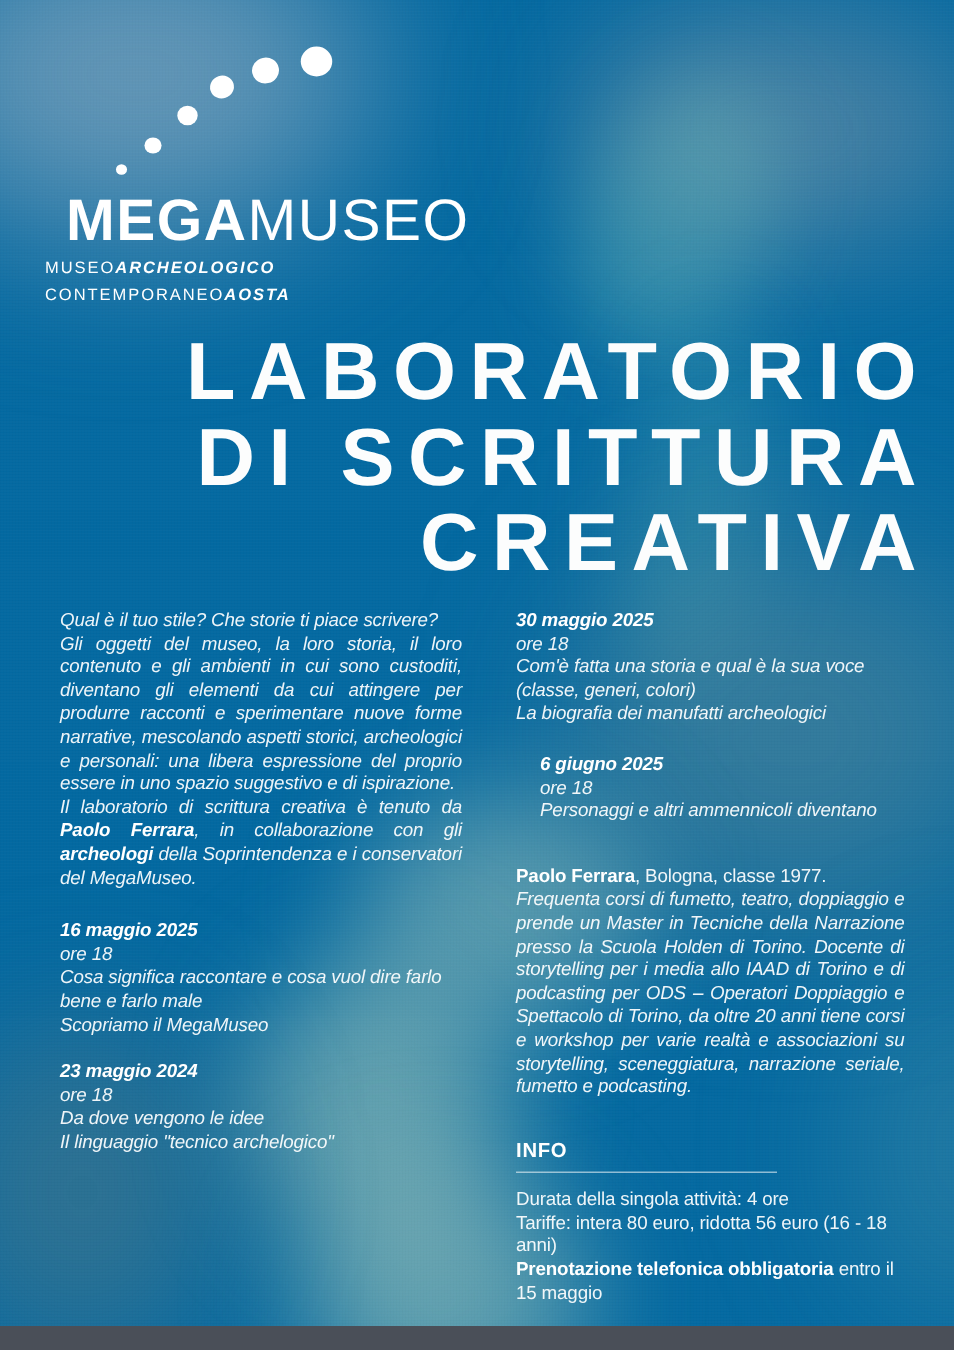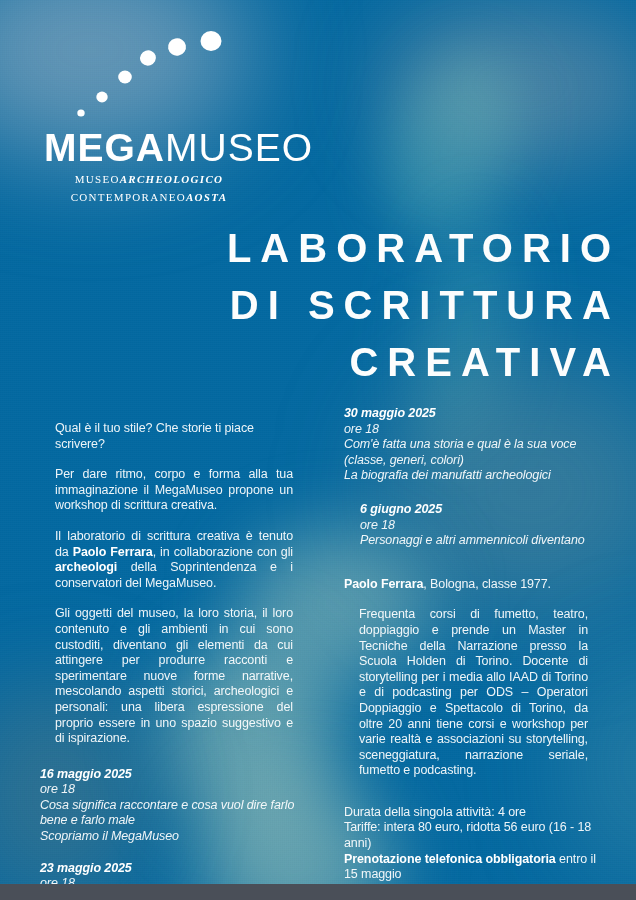--- a/index.html
+++ b/index.html
@@ -34,45 +34,45 @@
   
   .dots-svg{position:absolute;left:66px;top:26px;width:158px;height:96px;}
   .brand{
     position:absolute;left:44px;top:128px;
     font-size:39px;letter-spacing:1px;line-height:1;
     white-space:nowrap;color:#fff;
   }
   .brand .bold{font-weight:700;}
   .brand .light{font-weight:400;}
   .logo-sub{
-    position:absolute;left:42px;top:171px;width:214px;
-    text-align:center;font-size:11px;letter-spacing:1.3px;
-    line-height:17.5px;color:#fff;white-space:nowrap;font-family:Liberation Serif, serif;
+    position:absolute;left:30px;top:171px;width:214px;
+    text-align:left;font-size:11px;letter-spacing:1.3px;
+    line-height:17.5px;color:#fff;white-space:nowrap;
   }
   .logo-sub b{font-style:italic;}
 
   
   .title{
     position:absolute;top:220px;right:16px;
     text-align:right;
-    font-size:40px;font-weight:700;
+    font-size:54px;font-weight:700;
     letter-spacing:9px;line-height:57px;
     color:#fcfdfd;white-space:nowrap;
   }
 
   
   .columns{
     position:absolute;left:40px;top:406px;width:563px;
     display:flex;gap:36px;
     font-size:12.5px;line-height:15.6px;letter-spacing:-0.1px;
     color:rgba(255,255,255,0.93);
   }
   .col-left{width:268px;flex:none;}
   .col-right{flex:1;min-width:0;}
-  .columns p{margin:15px;}
+  .columns p{margin:0;font-style:italic;}
   .justify{text-align:justify;}
   .b{font-weight:700;color:#fff;}
 
   .session{margin:0;font-style:italic;}
   .session .date{font-weight:700;color:#fff;}
   .mt-20{margin-top:20px;}
   .mt-18{margin-top:18px;margin-left:16px;}
   .mt-16{margin-top:16px;}
   .mt-28{margin-top:28px;}
   .mt-26{margin-top:26px;}
@@ -120,33 +120,32 @@
   <h1 class="title" style="margin:0;">
     <div>LABORATORIO</div>
     <div>DI SCRITTURA</div>
     <div>CREATIVA</div>
   </h1>
 
   <div class="columns">
 
     <div class="col-left">
       <p>Qual è il tuo stile? Che storie ti piace scrivere?</p>
-      <p class="justify">Per dare ritmo, corpo e forma alla tua immaginazione il MegaMuseo propone un workshop di scrittura creativa.</p>
+      <p class="justify">Gli oggetti del museo, la loro storia, il loro contenuto e gli ambienti in cui sono custoditi, diventano gli elementi da cui attingere per produrre racconti e sperimentare nuove forme narrative, mescolando aspetti storici, archeologici e personali: una libera espressione del proprio essere in uno spazio suggestivo e di ispirazione.</p>
       <p class="justify"><span>Il laboratorio di scrittura creativa è tenuto da </span><span class="b">Paolo Ferrara</span><span>, in collaborazione con gli </span><span class="b">archeologi</span><span> della Soprintendenza e i conservatori del MegaMuseo.</span></p>
-      <p class="justify">Gli oggetti del museo, la loro storia, il loro contenuto e gli ambienti in cui sono custoditi, diventano gli elementi da cui attingere per produrre racconti e sperimentare nuove forme narrative, mescolando aspetti storici, archeologici e personali: una libera espressione del proprio essere in uno spazio suggestivo e di ispirazione.</p>
 
       <div class="session mt-20">
         <div class="date">16 maggio 2025</div>
         <div>ore 18</div>
         <div>Cosa significa raccontare e cosa vuol dire farlo bene e farlo male</div>
         <div>Scopriamo il MegaMuseo</div>
       </div>
 
       <div class="session mt-16">
-        <div class="date">23 maggio 2025</div>
+        <div class="date">23 maggio 2024</div>
         <div>ore 18</div>
         <div>Da dove vengono le idee</div>
         <div>Il linguaggio "tecnico archelogico"</div>
       </div>
     </div>
 
     <div class="col-right">
       <div class="session">
         <div class="date">30 maggio 2025</div>
         <div>ore 18</div>
@@ -160,20 +159,21 @@
         <div>ore 18</div>
         <div>Personaggi e altri ammennicoli diventano</div>
       </div>
 
       <div class="bio mt-28">
         <div><span class="b">Paolo Ferrara</span><span>, Bologna, classe 1977.</span></div>
         <p class="justify">Frequenta corsi di fumetto, teatro, doppiaggio e prende un Master in Tecniche della Narrazione presso la Scuola Holden di Torino. Docente di storytelling per i media allo IAAD di Torino e di podcasting per ODS – Operatori Doppiaggio e Spettacolo di Torino, da oltre 20 anni tiene corsi e workshop per varie realtà e associazioni su storytelling, sceneggiatura, narrazione seriale, fumetto e podcasting.</p>
       </div>
 
       <div class="info mt-26">
+        <div class="info-heading">INFO</div>
         <div>Durata della singola attività: 4 ore</div>
         <div>Tariffe: intera 80 euro, ridotta 56 euro (16 - 18 anni)</div>
         <div><span class="b">Prenotazione telefonica obbligatoria</span><span> entro il 15 maggio</span></div>
       </div>
 
       <div class="contact mt-14">
         <div class="name">MegaMuseo</div>
 
       </div>
     </div>

